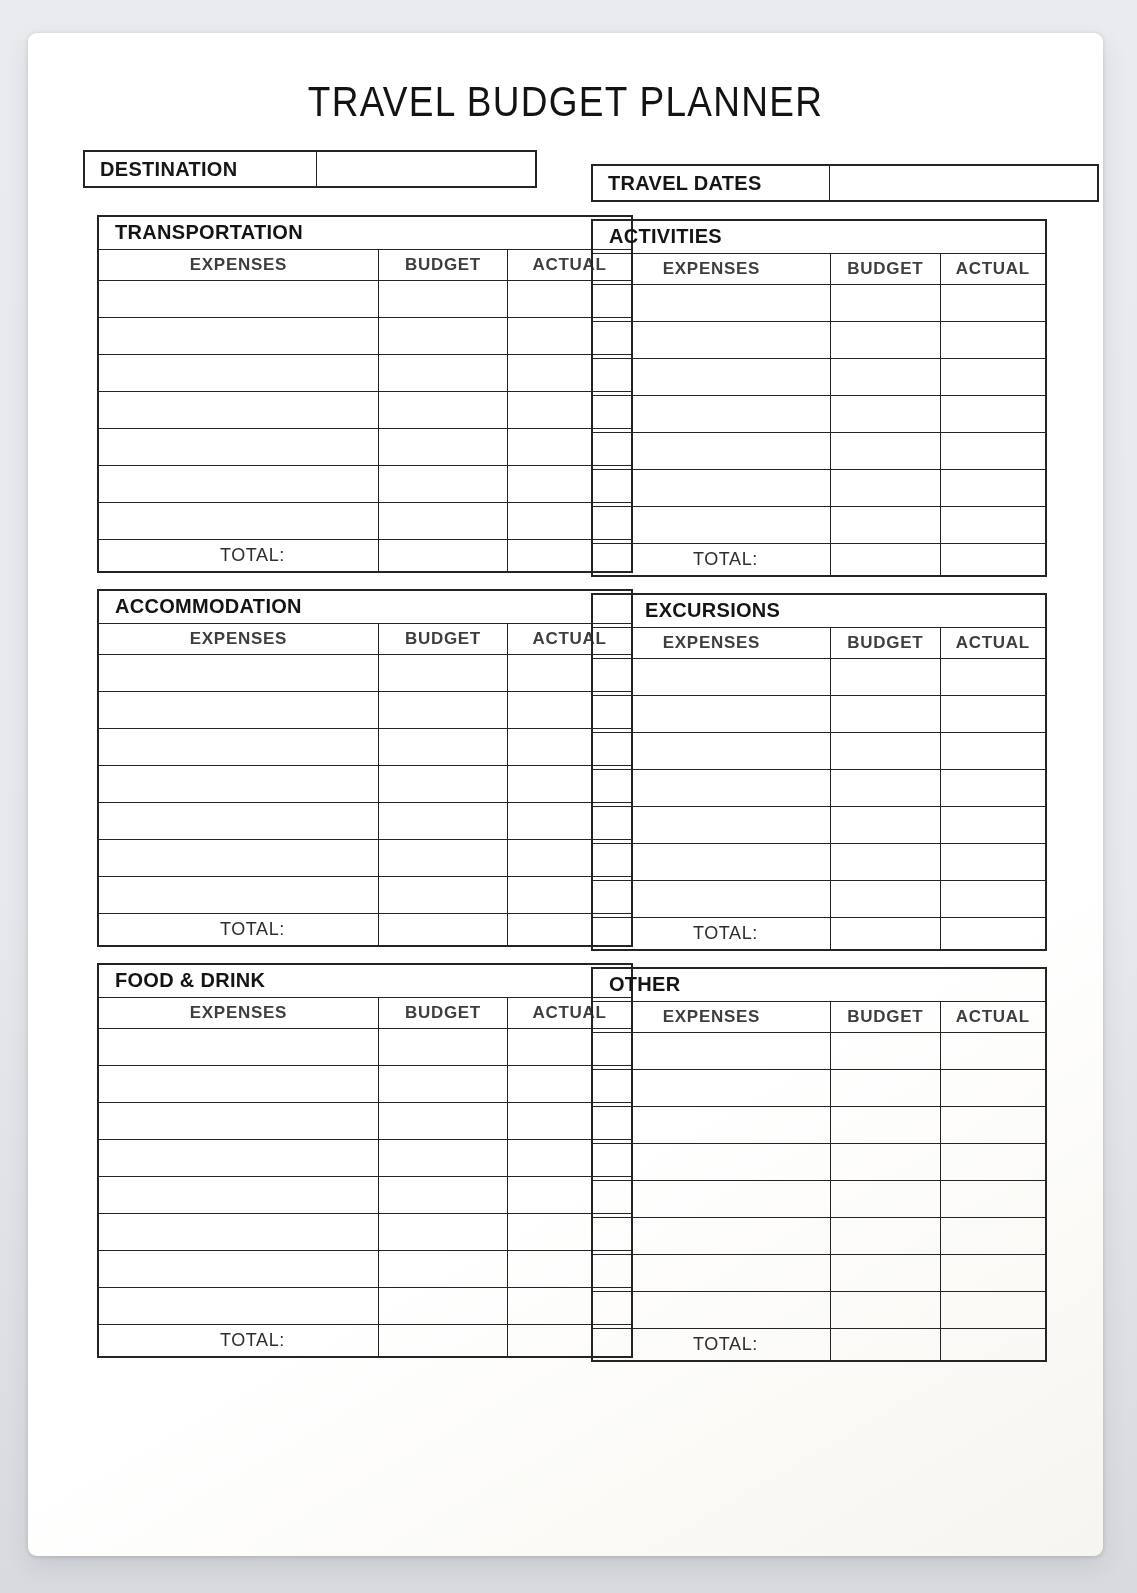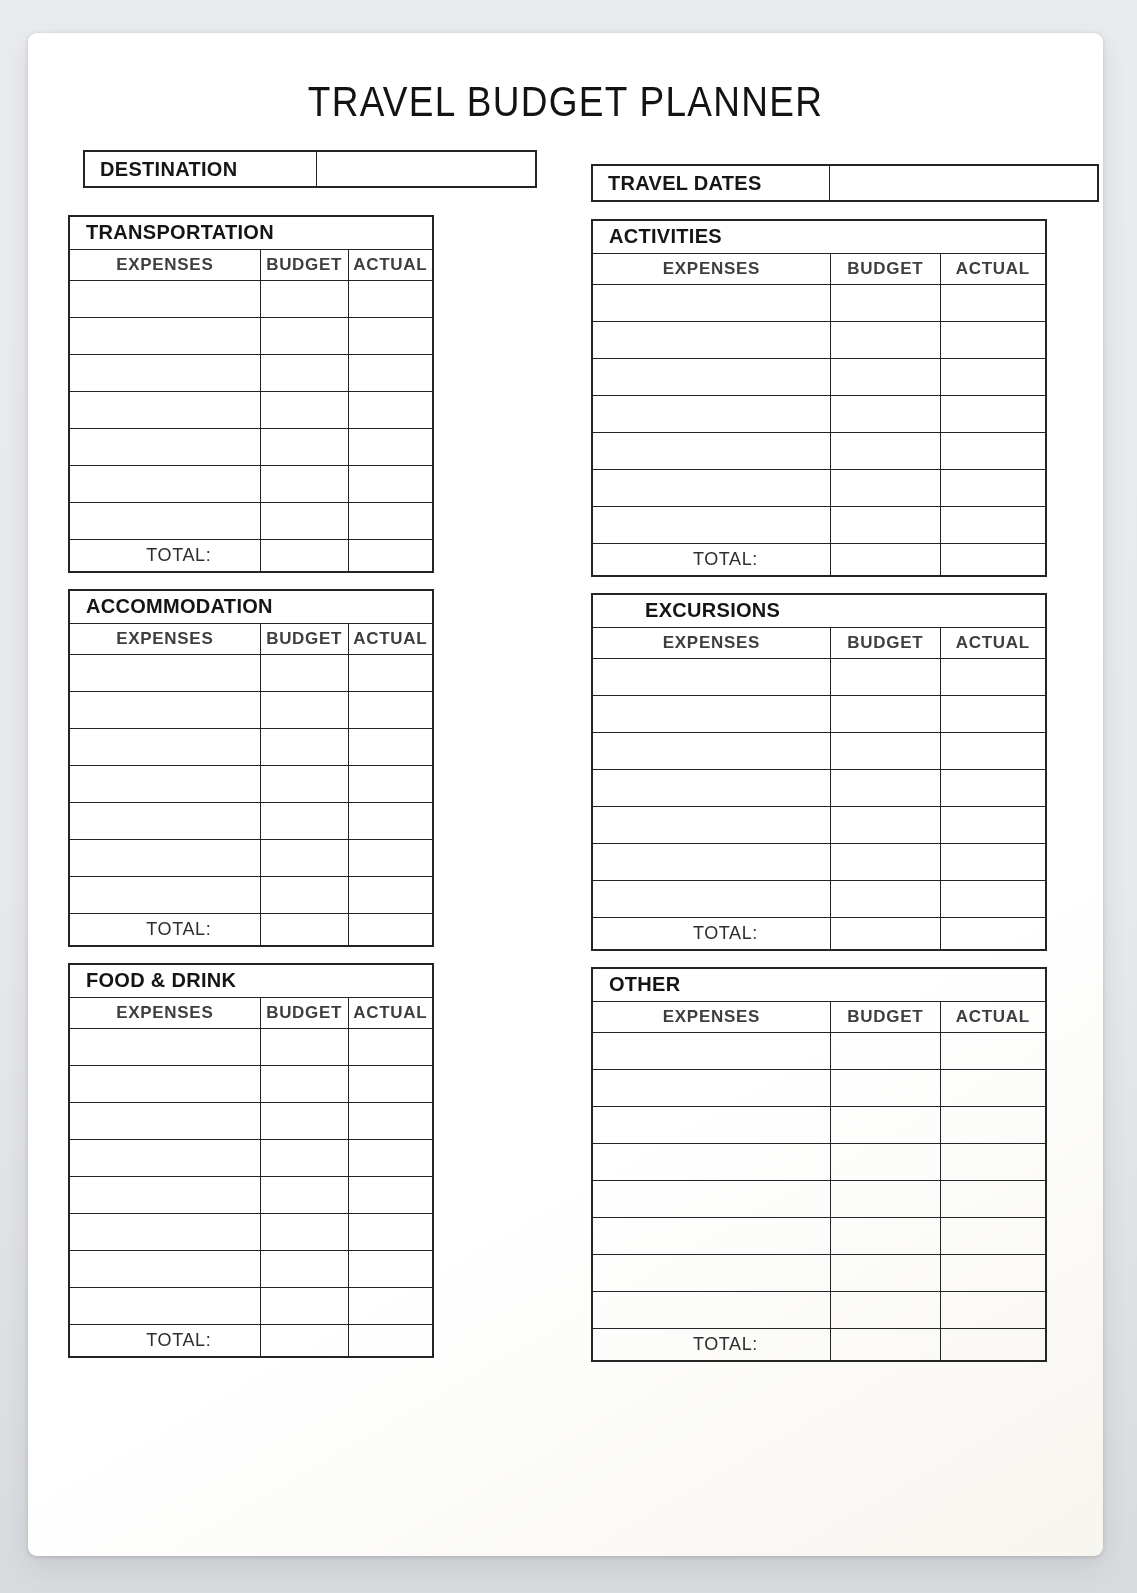--- a/index.html
+++ b/index.html
@@ -54,21 +54,21 @@
     font-size: 20px;
     letter-spacing: 0.3px;
     border-right: 1.5px solid #242424;
   }
   .field-box.left .field-label  { width: 232px; }
   .field-box.right .field-label { width: 237px; }
   .field-value { flex: 1; }
 
   
   .col { position: absolute; }
-  #left-col  { left: 40px;  top: 182px; width: 366px; }
+  #left-col  { left: 69px;  top: 182px; width: 536px; }
   #right-col { left: 563px; top: 186px; width: 456px; }
 
   table.section {
     border-collapse: collapse;
     table-layout: fixed;
     width: 100%;
     border: 2px solid #242424;
   }
   table.section + table.section { margin-top: 16px; }
   table.section td { border: 1.5px solid #242424; box-sizing: border-box; }

